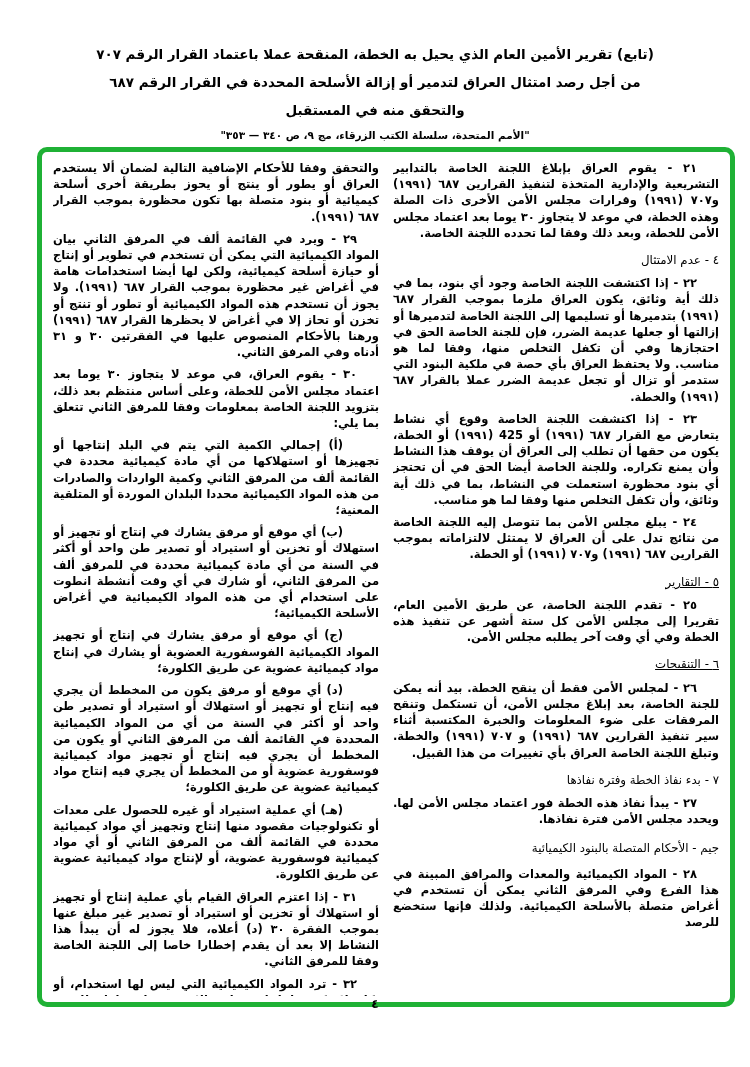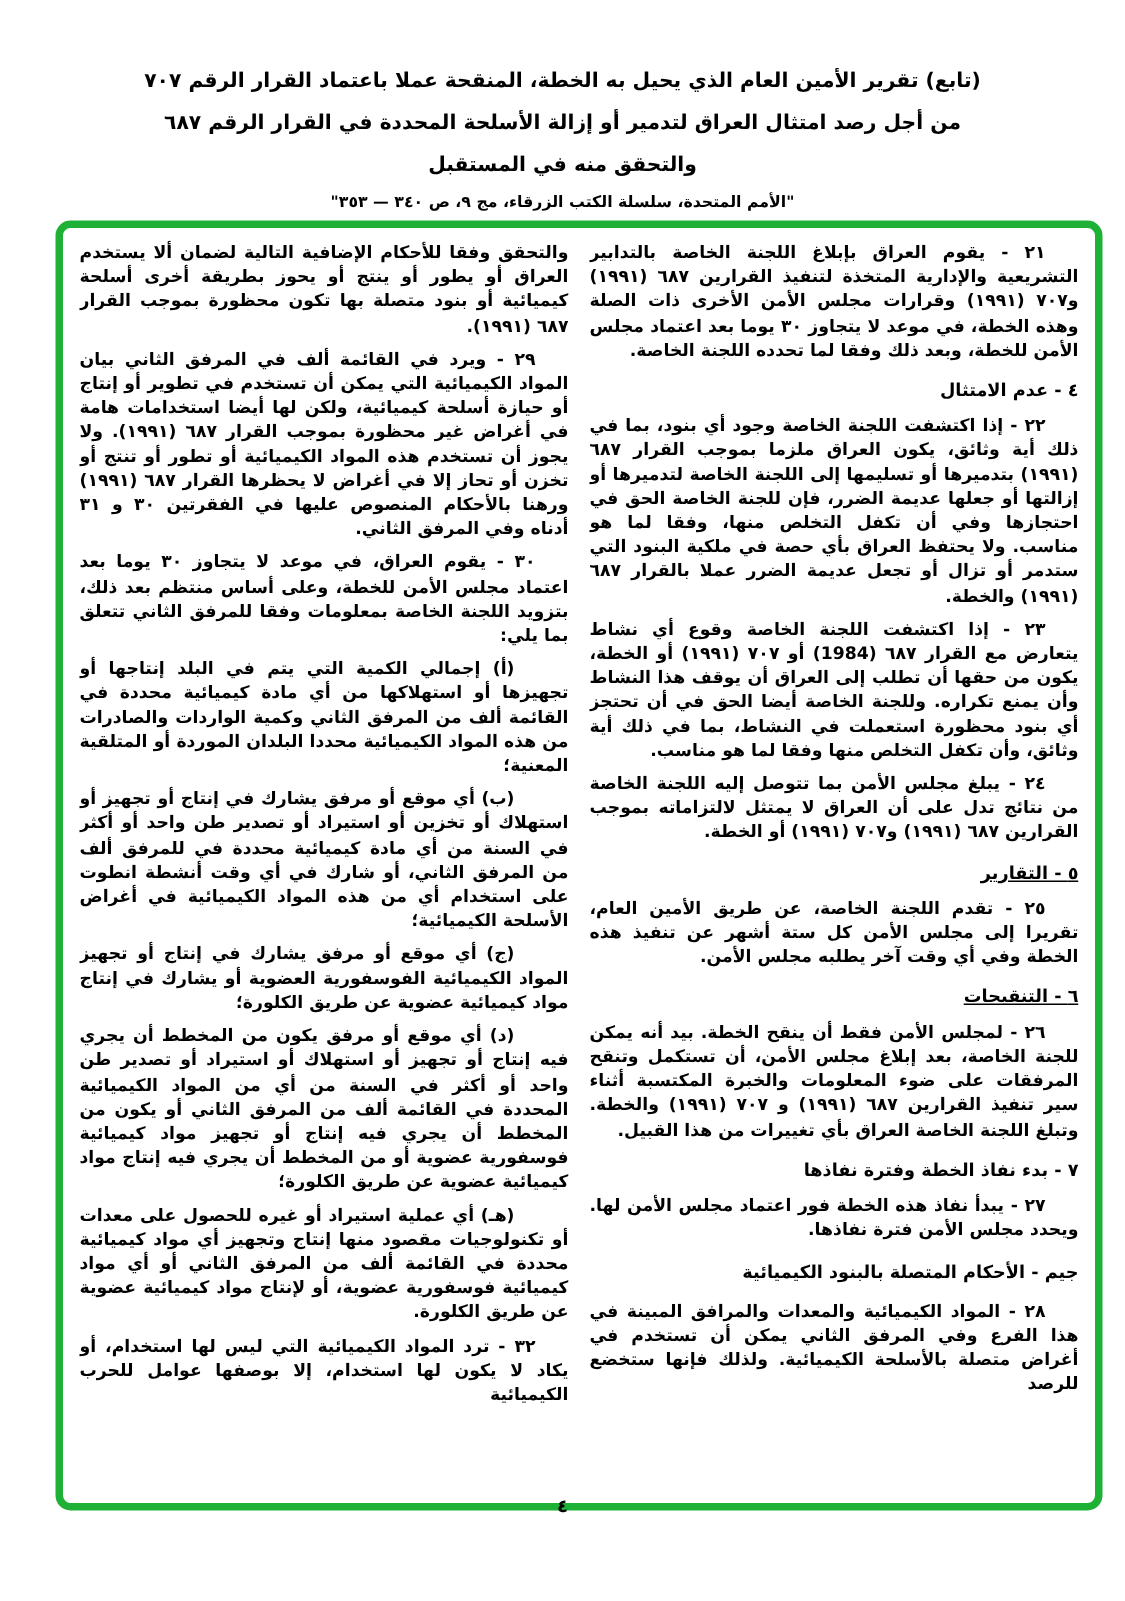--- a/index.html
+++ b/index.html
@@ -58,21 +58,21 @@
     font-size: 11.5px;
     font-weight: 700;
     line-height: 16.2px;
     color: #000;
   }
   .para { margin: 0 0 6px 0; text-indent: 22px; }
   .para.cont { text-indent: 0; }
   .para.sub { text-indent: 36px; }
   .sec {
     font-size: 11.8px;
-    font-weight: 700;
+    font-weight: 400;
     margin: 11px 0 7px 0;
   }
   .sec.underline { text-decoration: underline; }
   .sec.center { text-align: right; margin: 13px 0 9px 0; }
 
   
   .page-footer {
     position: absolute;
     left: 0; top: 997px;
     width: 750px;
@@ -94,41 +94,42 @@
     <div class="citation">"الأمم المتحدة، سلسلة الكتب الزرقاء، مج ٩، ص ٣٤٠ — ٣٥٣"</div>
   </div>
 
   <div class="content-border" style="border-color: rgb(31, 177, 53);">
     <div class="columns">
 
       <div class="col">
         <p class="para">٢١ - يقوم العراق بإبلاغ اللجنة الخاصة بالتدابير التشريعية والإدارية المتخذة لتنفيذ القرارين ٦٨٧ (١٩٩١) و٧٠٧ (١٩٩١) وقرارات مجلس الأمن الأخرى ذات الصلة وهذه الخطة، في موعد لا يتجاوز ٣٠ يوما بعد اعتماد مجلس الأمن للخطة، وبعد ذلك وفقا لما تحدده اللجنة الخاصة.</p>
         <div class="sec">٤ - عدم الامتثال</div>
         <p class="para">٢٢ - إذا اكتشفت اللجنة الخاصة وجود أي بنود، بما في ذلك أية وثائق، يكون العراق ملزما بموجب القرار ٦٨٧ (١٩٩١) بتدميرها أو تسليمها إلى اللجنة الخاصة لتدميرها أو إزالتها أو جعلها عديمة الضرر، فإن للجنة الخاصة الحق في احتجازها وفي أن تكفل التخلص منها، وفقا لما هو مناسب. ولا يحتفظ العراق بأي حصة في ملكية البنود التي ستدمر أو تزال أو تجعل عديمة الضرر عملا بالقرار ٦٨٧ (١٩٩١) والخطة.</p>
-        <p class="para">٢٣ - إذا اكتشفت اللجنة الخاصة وقوع أي نشاط يتعارض مع القرار ٦٨٧ (1984) أو ٧٠٧ (١٩٩١) أو الخطة، يكون من حقها أن تطلب إلى العراق أن يوقف هذا النشاط وأن يمنع تكراره. وللجنة الخاصة أيضا الحق في أن تحتجز أي بنود محظورة استعملت في النشاط، بما في ذلك أية وثائق، وأن تكفل التخلص منها وفقا لما هو مناسب.</p>
+        <p class="para">٢٣ - إذا اكتشفت اللجنة الخاصة وقوع أي نشاط يتعارض مع القرار ٦٨٧ (١٩٩١) أو 425 (١٩٩١) أو الخطة، يكون من حقها أن تطلب إلى العراق أن يوقف هذا النشاط وأن يمنع تكراره. وللجنة الخاصة أيضا الحق في أن تحتجز أي بنود محظورة استعملت في النشاط، بما في ذلك أية وثائق، وأن تكفل التخلص منها وفقا لما هو مناسب.</p>
         <p class="para">٢٤ - يبلغ مجلس الأمن بما تتوصل إليه اللجنة الخاصة من نتائج تدل على أن العراق لا يمتثل لالتزاماته بموجب القرارين ٦٨٧ (١٩٩١) و٧٠٧ (١٩٩١) أو الخطة.</p>
         <div class="sec underline">٥ - التقارير</div>
         <p class="para">٢٥ - تقدم اللجنة الخاصة، عن طريق الأمين العام، تقريرا إلى مجلس الأمن كل ستة أشهر عن تنفيذ هذه الخطة وفي أي وقت آخر يطلبه مجلس الأمن.</p>
         <div class="sec underline">٦ - التنقيحات</div>
         <p class="para">٢٦ - لمجلس الأمن فقط أن ينقح الخطة. بيد أنه يمكن للجنة الخاصة، بعد إبلاغ مجلس الأمن، أن تستكمل وتنقح المرفقات على ضوء المعلومات والخبرة المكتسبة أثناء سير تنفيذ القرارين ٦٨٧ (١٩٩١) و ٧٠٧ (١٩٩١) والخطة. وتبلغ اللجنة الخاصة العراق بأي تغييرات من هذا القبيل.</p>
         <div class="sec">٧ - بدء نفاذ الخطة وفترة نفاذها</div>
         <p class="para">٢٧ - يبدأ نفاذ هذه الخطة فور اعتماد مجلس الأمن لها. ويحدد مجلس الأمن فترة نفاذها.</p>
         <div class="sec center">جيم - الأحكام المتصلة بالبنود الكيميائية</div>
         <p class="para">٢٨ - المواد الكيميائية والمعدات والمرافق المبينة في هذا الفرع وفي المرفق الثاني يمكن أن تستخدم في أغراض متصلة بالأسلحة الكيميائية. ولذلك فإنها ستخضع للرصد</p>
       </div>
 
       <div class="col">
         <p class="para cont">والتحقق وفقا للأحكام الإضافية التالية لضمان ألا يستخدم العراق أو يطور أو ينتج أو يحوز بطريقة أخرى أسلحة كيميائية أو بنود متصلة بها تكون محظورة بموجب القرار ٦٨٧ (١٩٩١).</p>
         <p class="para">٢٩ - ويرد في القائمة ألف في المرفق الثاني بيان المواد الكيميائية التي يمكن أن تستخدم في تطوير أو إنتاج أو حيازة أسلحة كيميائية، ولكن لها أيضا استخدامات هامة في أغراض غير محظورة بموجب القرار ٦٨٧ (١٩٩١). ولا يجوز أن تستخدم هذه المواد الكيميائية أو تطور أو تنتج أو تخزن أو تحاز إلا في أغراض لا يحظرها القرار ٦٨٧ (١٩٩١) ورهنا بالأحكام المنصوص عليها في الفقرتين ٣٠ و ٣١ أدناه وفي المرفق الثاني.</p>
         <p class="para">٣٠ - يقوم العراق، في موعد لا يتجاوز ٣٠ يوما بعد اعتماد مجلس الأمن للخطة، وعلى أساس منتظم بعد ذلك، بتزويد اللجنة الخاصة بمعلومات وفقا للمرفق الثاني تتعلق بما يلي:</p>
         <p class="para sub">(أ) إجمالي الكمية التي يتم في البلد إنتاجها أو تجهيزها أو استهلاكها من أي مادة كيميائية محددة في القائمة ألف من المرفق الثاني وكمية الواردات والصادرات من هذه المواد الكيميائية محددا البلدان الموردة أو المتلقية المعنية؛</p>
         <p class="para sub">(ب) أي موقع أو مرفق يشارك في إنتاج أو تجهيز أو استهلاك أو تخزين أو استيراد أو تصدير طن واحد أو أكثر في السنة من أي مادة كيميائية محددة في للمرفق ألف من المرفق الثاني، أو شارك في أي وقت أنشطة انطوت على استخدام أي من هذه المواد الكيميائية في أغراض الأسلحة الكيميائية؛</p>
         <p class="para sub">(ج) أي موقع أو مرفق يشارك في إنتاج أو تجهيز المواد الكيميائية الفوسفورية العضوية أو يشارك في إنتاج مواد كيميائية عضوية عن طريق الكلورة؛</p>
         <p class="para sub">(د) أي موقع أو مرفق يكون من المخطط أن يجري فيه إنتاج أو تجهيز أو استهلاك أو استيراد أو تصدير طن واحد أو أكثر في السنة من أي من المواد الكيميائية المحددة في القائمة ألف من المرفق الثاني أو يكون من المخطط أن يجري فيه إنتاج أو تجهيز مواد كيميائية فوسفورية عضوية أو من المخطط أن يجري فيه إنتاج مواد كيميائية عضوية عن طريق الكلورة؛</p>
         <p class="para sub">(هـ) أي عملية استيراد أو غيره للحصول على معدات أو تكنولوجيات مقصود منها إنتاج وتجهيز أي مواد كيميائية محددة في القائمة ألف من المرفق الثاني أو أي مواد كيميائية فوسفورية عضوية، أو لإنتاج مواد كيميائية عضوية عن طريق الكلورة.</p>
+        <p class="para">٣١ - إذا اعتزم العراق القيام بأي عملية إنتاج أو تجهيز أو استهلاك أو تخزين أو استيراد أو تصدير غير مبلغ عنها بموجب الفقرة ٣٠ (د) أعلاه، فلا يجوز له أن يبدأ هذا النشاط إلا بعد أن يقدم إخطارا خاصا إلى اللجنة الخاصة وفقا للمرفق الثاني.</p>
         <p class="para">٣٢ - ترد المواد الكيميائية التي ليس لها استخدام، أو يكاد لا يكون لها استخدام، إلا بوصفها عوامل للحرب الكيميائية</p>
       </div>
 
     </div>
   </div>
 
   <div class="page-footer">٤</div>
 
 </div>
 

